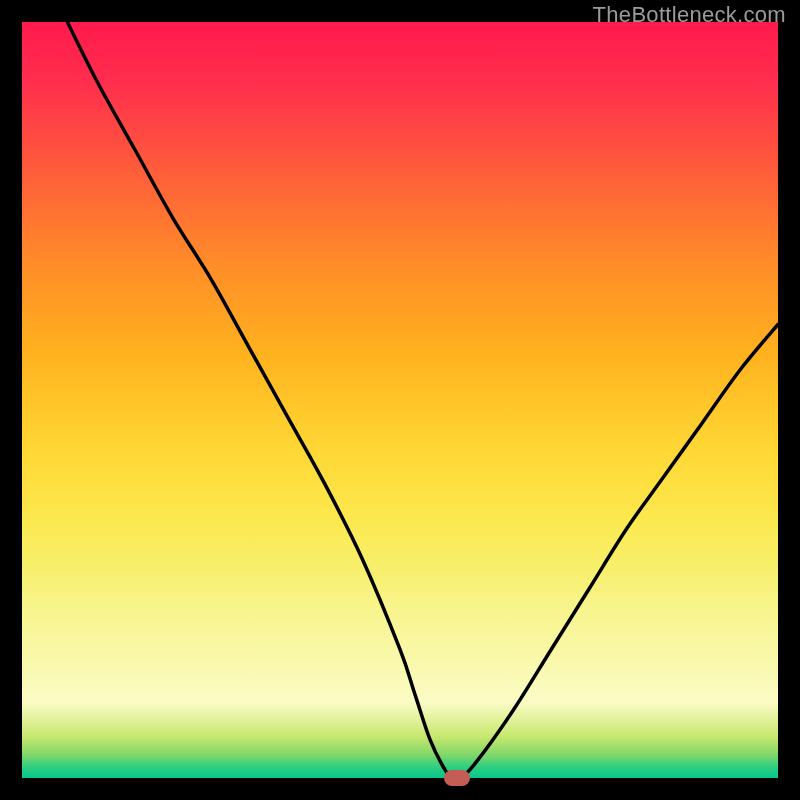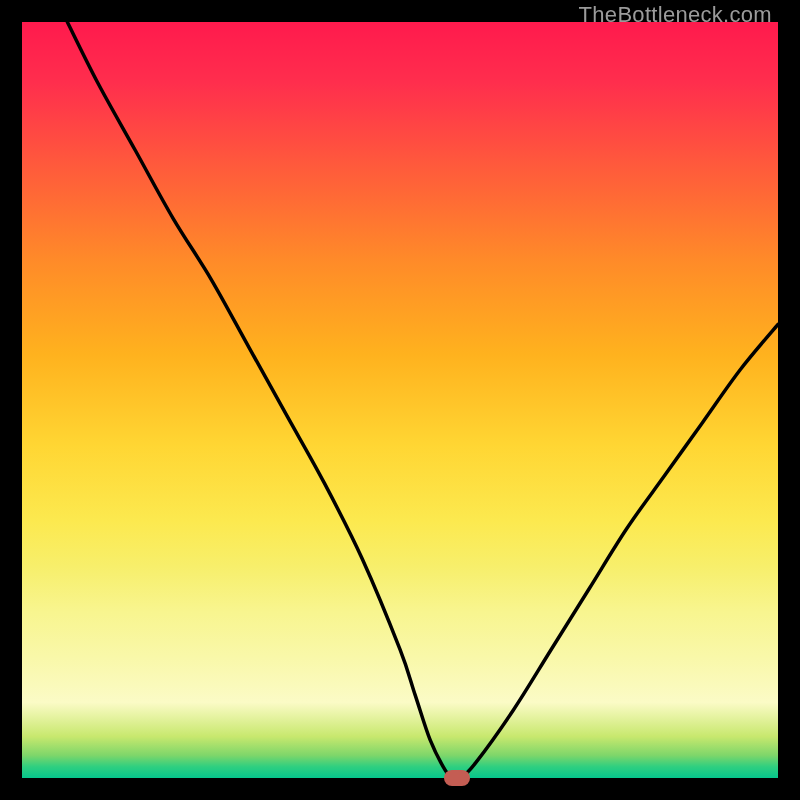--- a/index.html
+++ b/index.html
@@ -39,21 +39,21 @@
     #fbfbc6 90%,
     #c8e86e 94.5%,
     #7ed66a 97%,
     #2fcf80 98.5%,
     #06c68c 100%
   );
 }
 .watermark {
   position: absolute;
   top: 2px;
-  right: 28px;
+  right: 14px;
   color: #9b9b9b;
   font-size: 22px;
   letter-spacing: 0.3px;
 }
 svg.curve {
   position: absolute;
   left: 0;
   top: 0;
   width: 756px;
   height: 756px;

